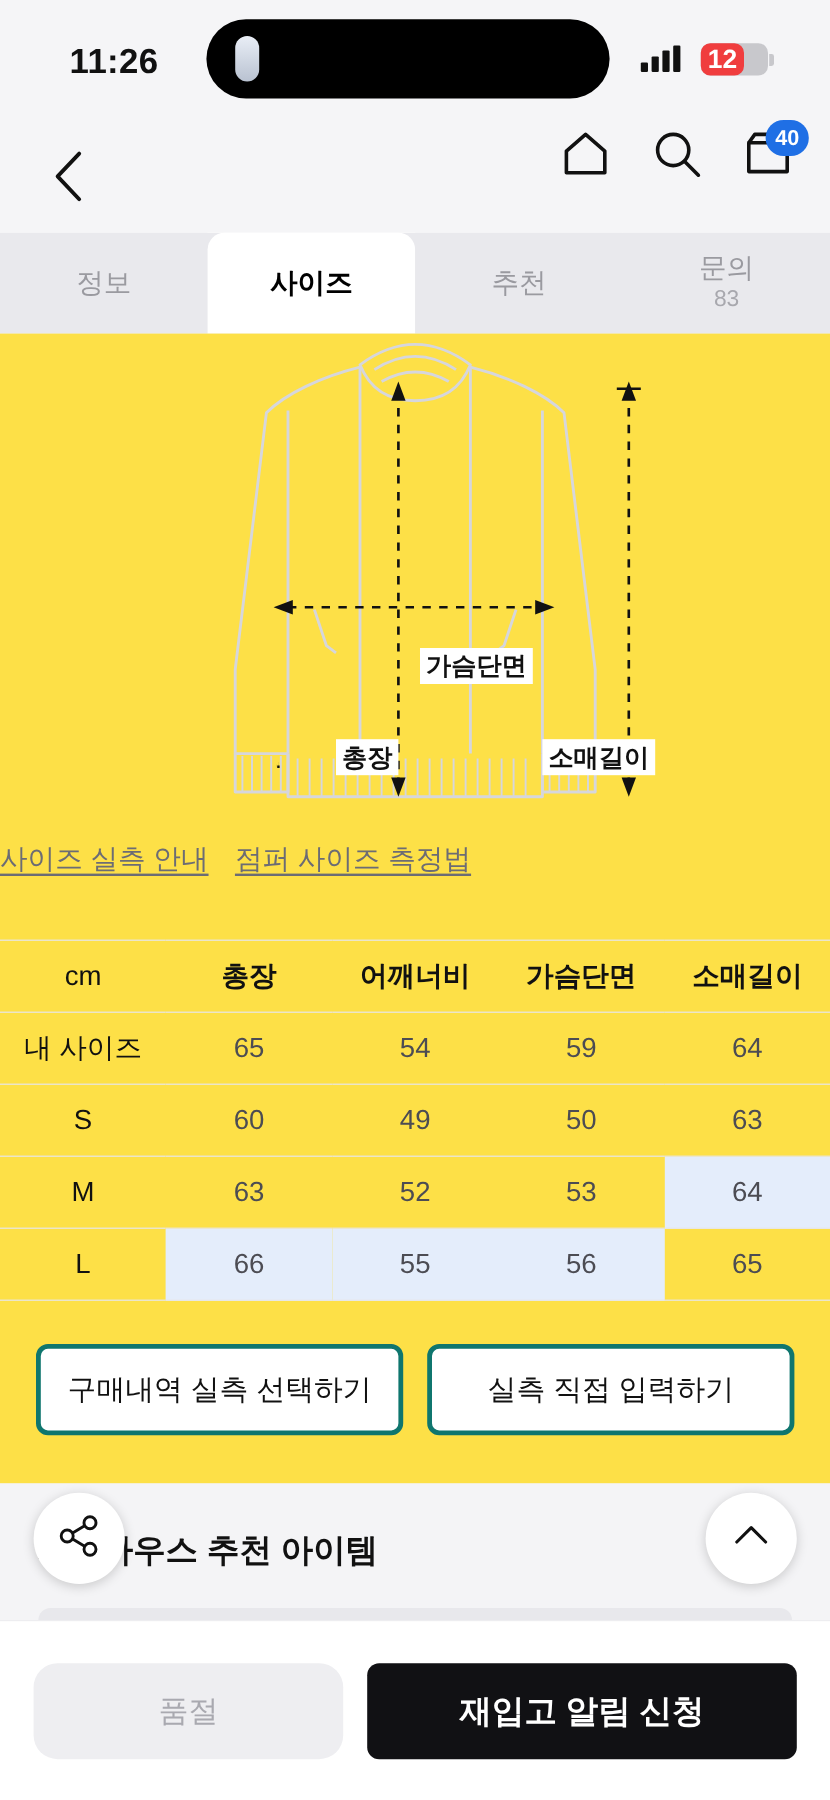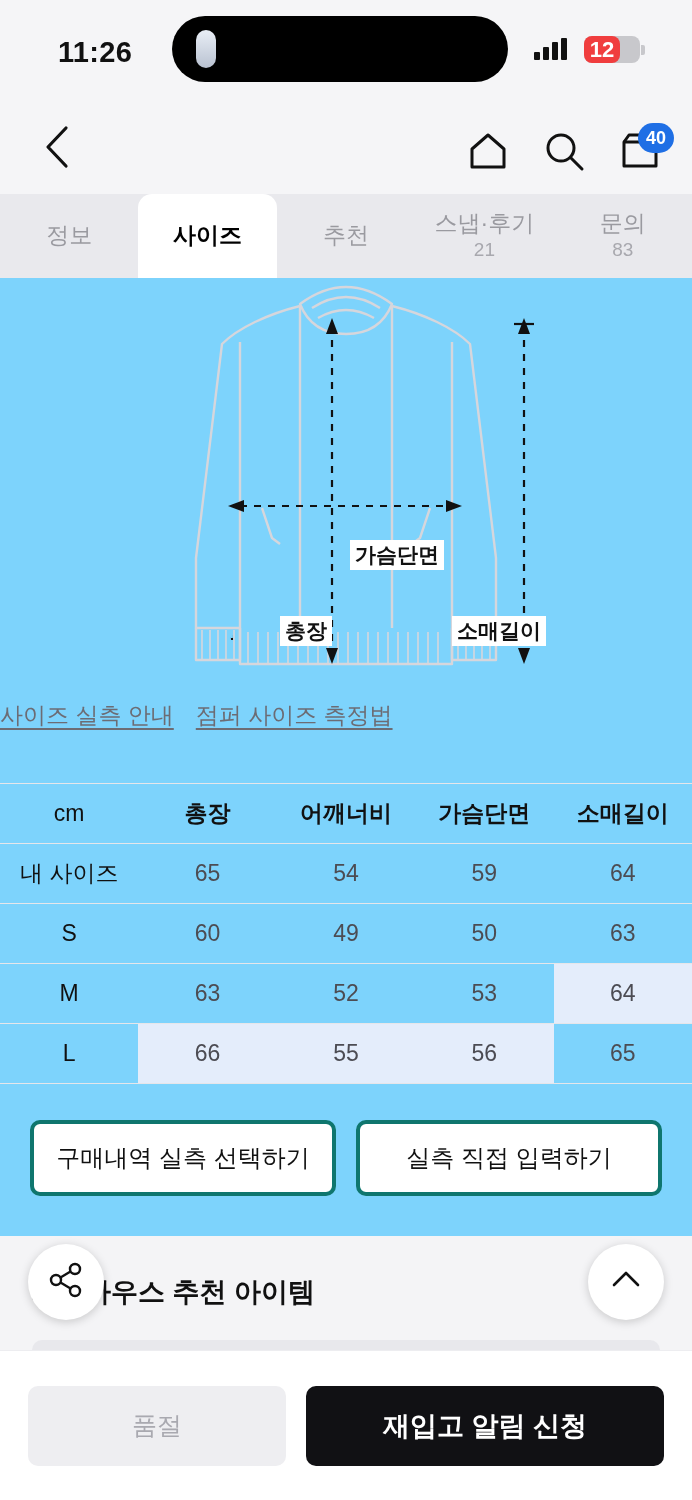--- a/index.html
+++ b/index.html
@@ -86,21 +86,21 @@
   }
   .nav-back {
     position: absolute;
     left: 34px; top: 24px;
     width: 46px; height: 46px;
     display: flex; align-items: center; justify-content: center;
   }
   .nav-back svg { display: block; }
   .nav-right {
     position: absolute;
-    right: 28px; top: 29px;
+    right: 28px; top: 6px;
     display: flex; align-items: flex-start; gap: 28px;
   }
   .nav-icon {
     position: relative;
     width: 48px; height: 48px;
     display: flex; align-items: center; justify-content: center;
   }
   .cart-badge {
     position: absolute;
     top: -6px; right: -10px;
@@ -136,21 +136,21 @@
   .tab.active {
     background: #ffffff;
     color: #000000;
     font-weight: bold;
     border-radius: 14px 14px 0 0;
   }
 
   
   .content {
     position: relative;
-    background: #7dd3fc;
+    background: #fde047;
     height: 1222px;
   }
 
   
   .diagram {
     position: relative;
     height: 400px;
     width: 692px;
     overflow: hidden;
   }
@@ -278,21 +278,21 @@
   }
   .like {
     width: 74px;
     display: flex; flex-direction: column; align-items: center;
     gap: 6px;
   }
   .like .count { font-size: 25px; color: #111; }
   .btn-soldout {
     width: 258px; height: 80px;
     background: #eeeef1;
-    border-radius: 10px;
+    border-radius: 20px;
     color: #a9a9b0;
     font-size: 25px;
     display: flex; align-items: center; justify-content: center;
   }
   .btn-restock {
     flex: 1; height: 80px;
     background: #111114;
     border-radius: 10px;
     color: #fff;
     font-size: 27px;
@@ -359,24 +359,20 @@
 
   <div class="tabs">
     <div class="tab">
       <span class="tlabel">정보</span>
     </div>
     <div class="tab active">
       <span class="tlabel">사이즈</span>
     </div>
     <div class="tab">
       <span class="tlabel">추천</span>
-    </div>
-    <div class="tab">
-      <span class="tlabel">스냅·후기</span>
-      <span class="tcount">21</span>
     </div>
     <div class="tab">
       <span class="tlabel">문의</span>
       <span class="tcount">83</span>
     </div>
   </div>
 
   <div class="content">
 
     <div class="diagram">

